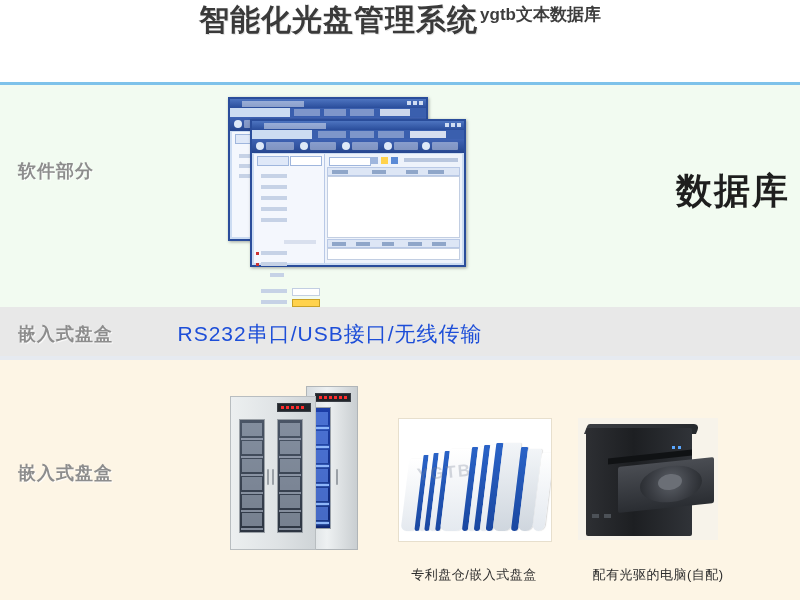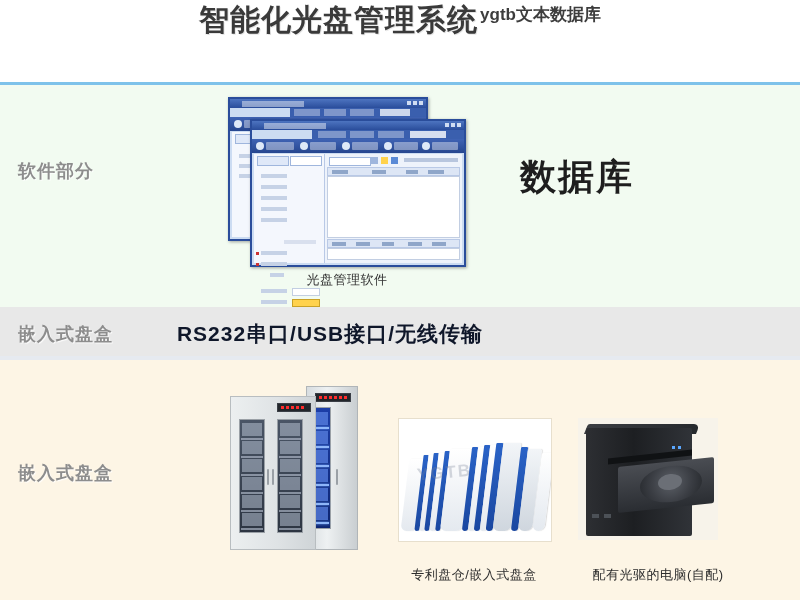--- a/index.html
+++ b/index.html
@@ -47,35 +47,35 @@
     font-size:18px;font-weight:bold;color:#8d8d8d;
     letter-spacing:1px;
     text-shadow:1px 1px 1px rgba(255,255,255,.9);
   }
   .label-software{top:159px;}
   .label-connect{top:322px;}
   .label-hardware{top:461px;}
 
   
   .db-block{
-    position:absolute;left:520px;top:158px;width:270px;text-align:left;
+    position:absolute;left:520px;top:172px;width:270px;text-align:right;
   }
   .db-title{
     font-size:36px;font-weight:bold;color:#1e1e1e;letter-spacing:2px;
     line-height:1.05;
   }
   .db-sub{
     font-size:13.5px;font-weight:bold;color:#1e1e1e;margin-top:5px;
     white-space:nowrap;
   }
 
   
   .connect-text{
     position:absolute;left:0;top:320px;width:660px;text-align:center;
-    font-size:21px;font-weight:bold;color:#0f172a;letter-spacing:1px;
+    font-size:21px;font-weight:normal;color:#1d4ed8;letter-spacing:1px;
   }
 
   
   .sw-shot{position:absolute;left:228px;top:97px;width:238px;height:168px;}
   .win{position:absolute;border:2px solid #2a4d9b;background:#ccdcf2;
        box-shadow:1px 1px 3px rgba(0,0,0,.35);}
   .win-back{left:0;top:0;width:196px;height:140px;}
   .win-front{left:22px;top:22px;width:212px;height:144px;}
   .win-tb{position:absolute;left:0;top:0;right:0;height:9px;
           background:linear-gradient(#4d74c0,#2a4d9b);}
@@ -297,21 +297,20 @@
             <i class="hcell" style="left:54px;width:12px"></i>
             <i class="hcell" style="left:80px;width:14px"></i>
             <i class="hcell" style="left:104px;width:14px"></i>
           </span>
           <span class="grid-b" style="top:94px;bottom:3px"></span>
         </div>
       </div>
     </div>
   </div>
 
-  <div class="sw-caption">光盘管理软件</div>
 
   <div class="db-block">
     <div class="db-title">数据库</div>
   </div>
 
   <div class="band band-connect"></div>
   <div class="band-connect-rule"></div>
 
   <div class="row-label label-connect">嵌入式盘盒</div>
 

